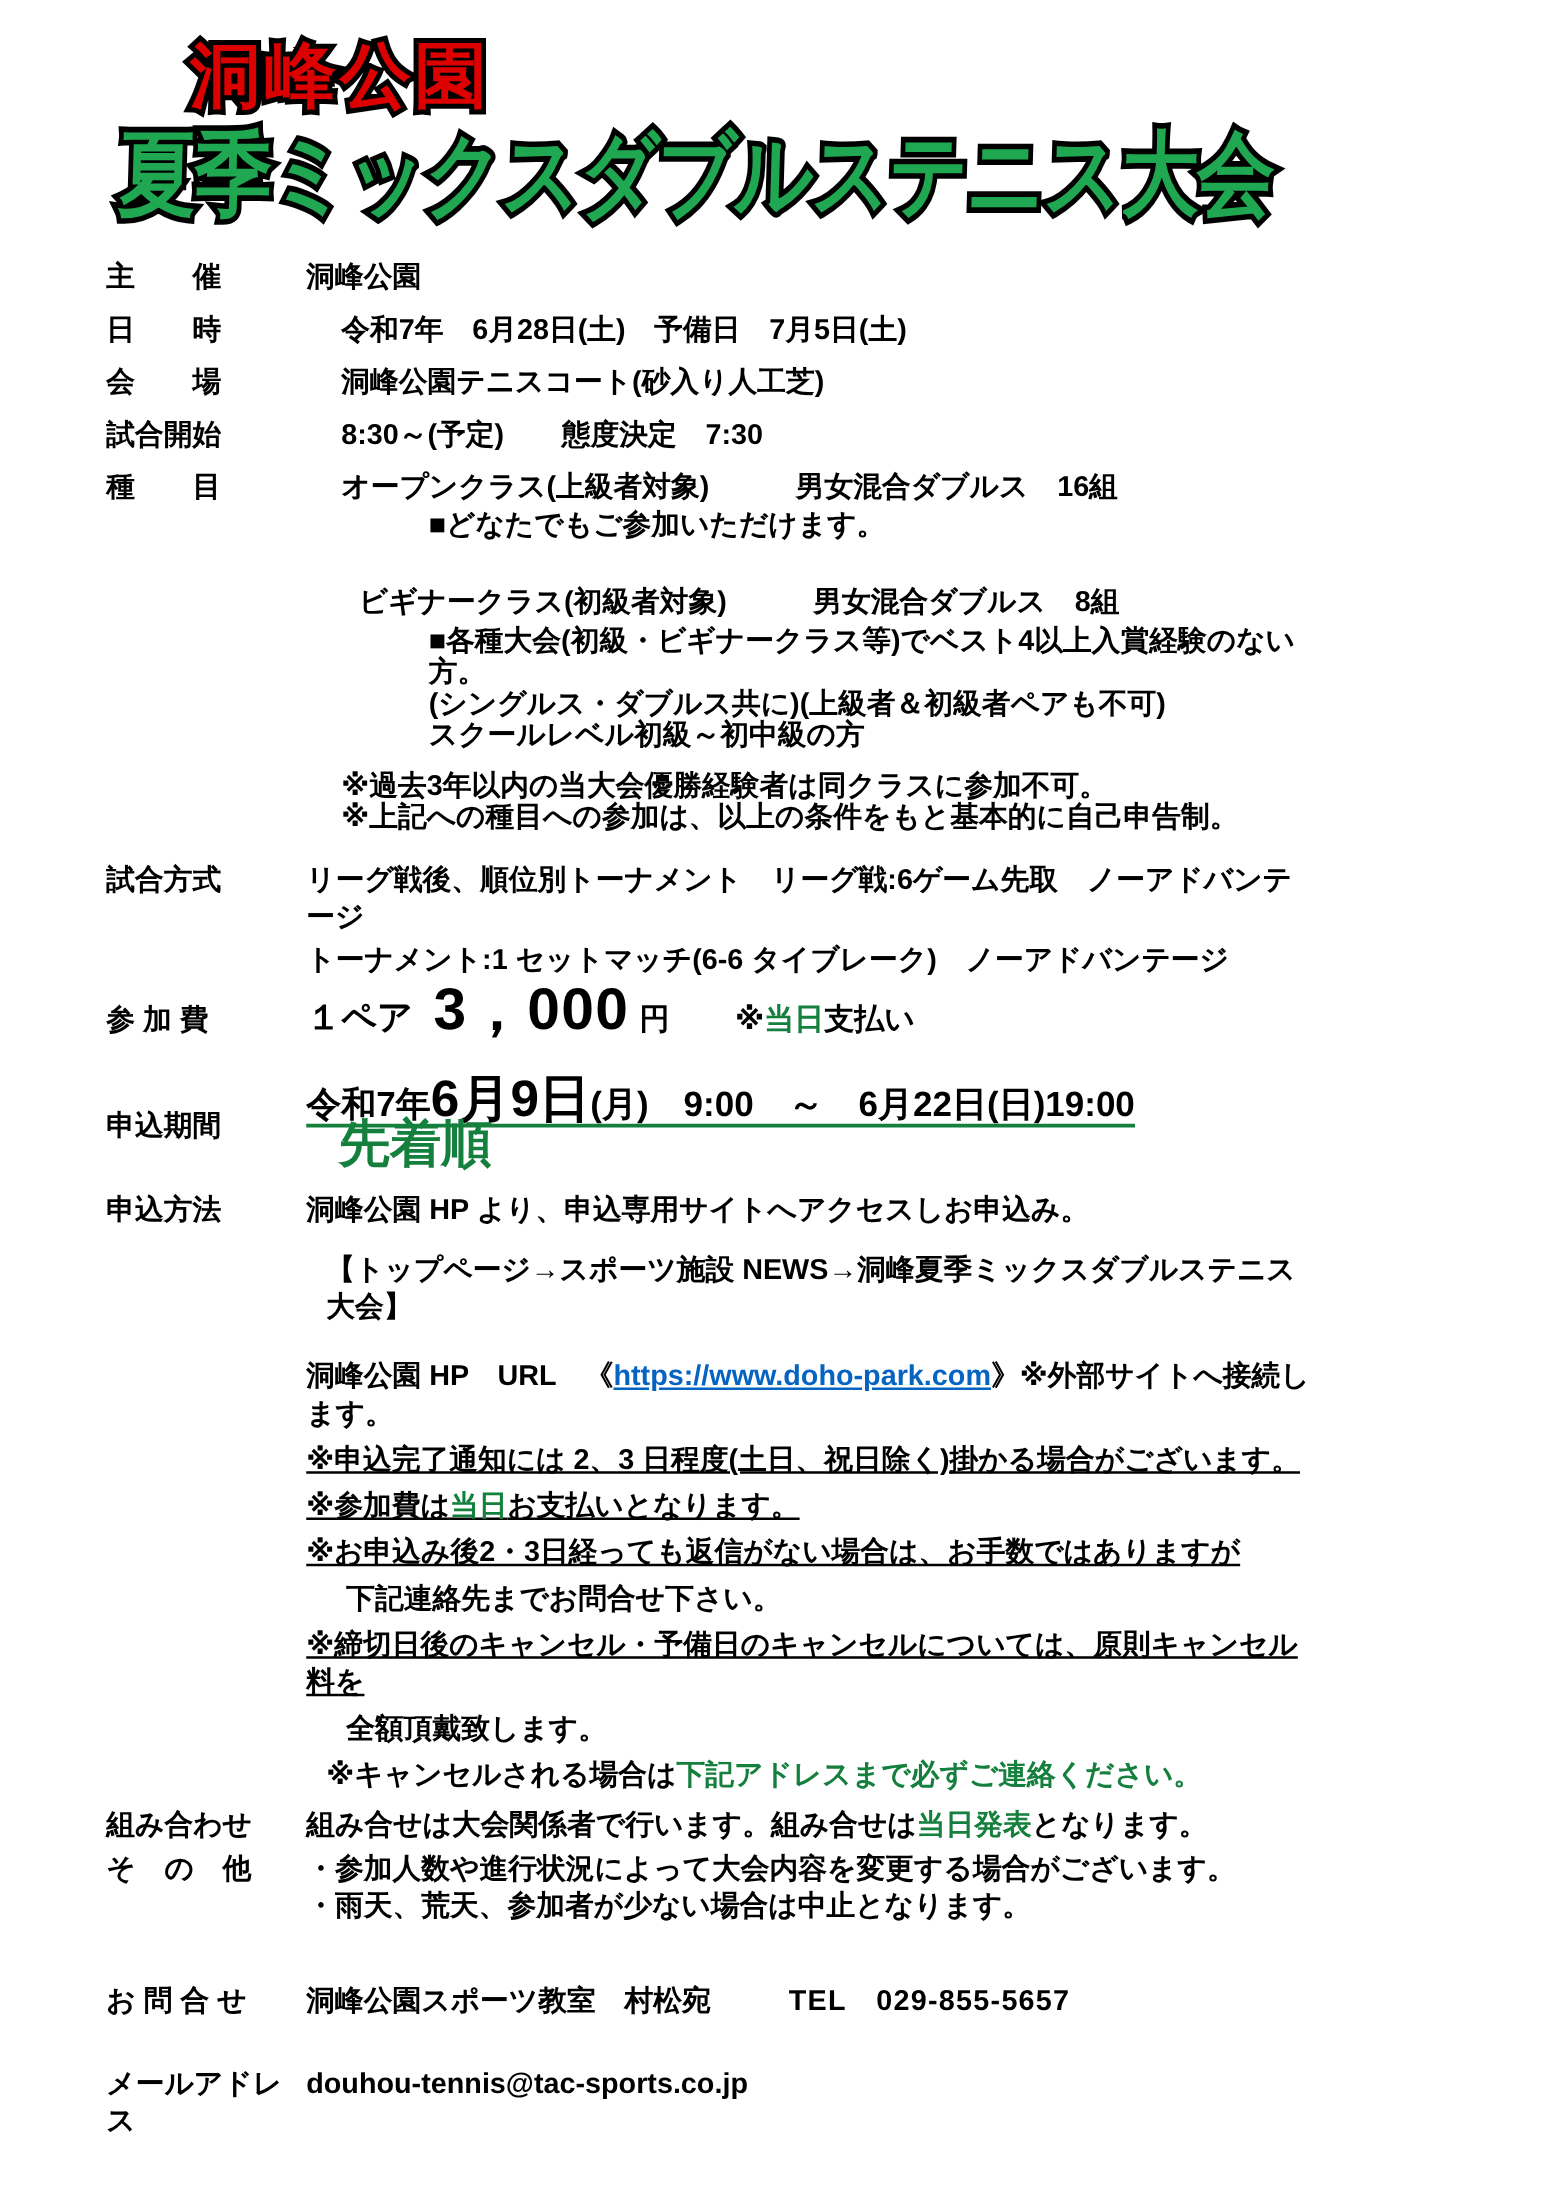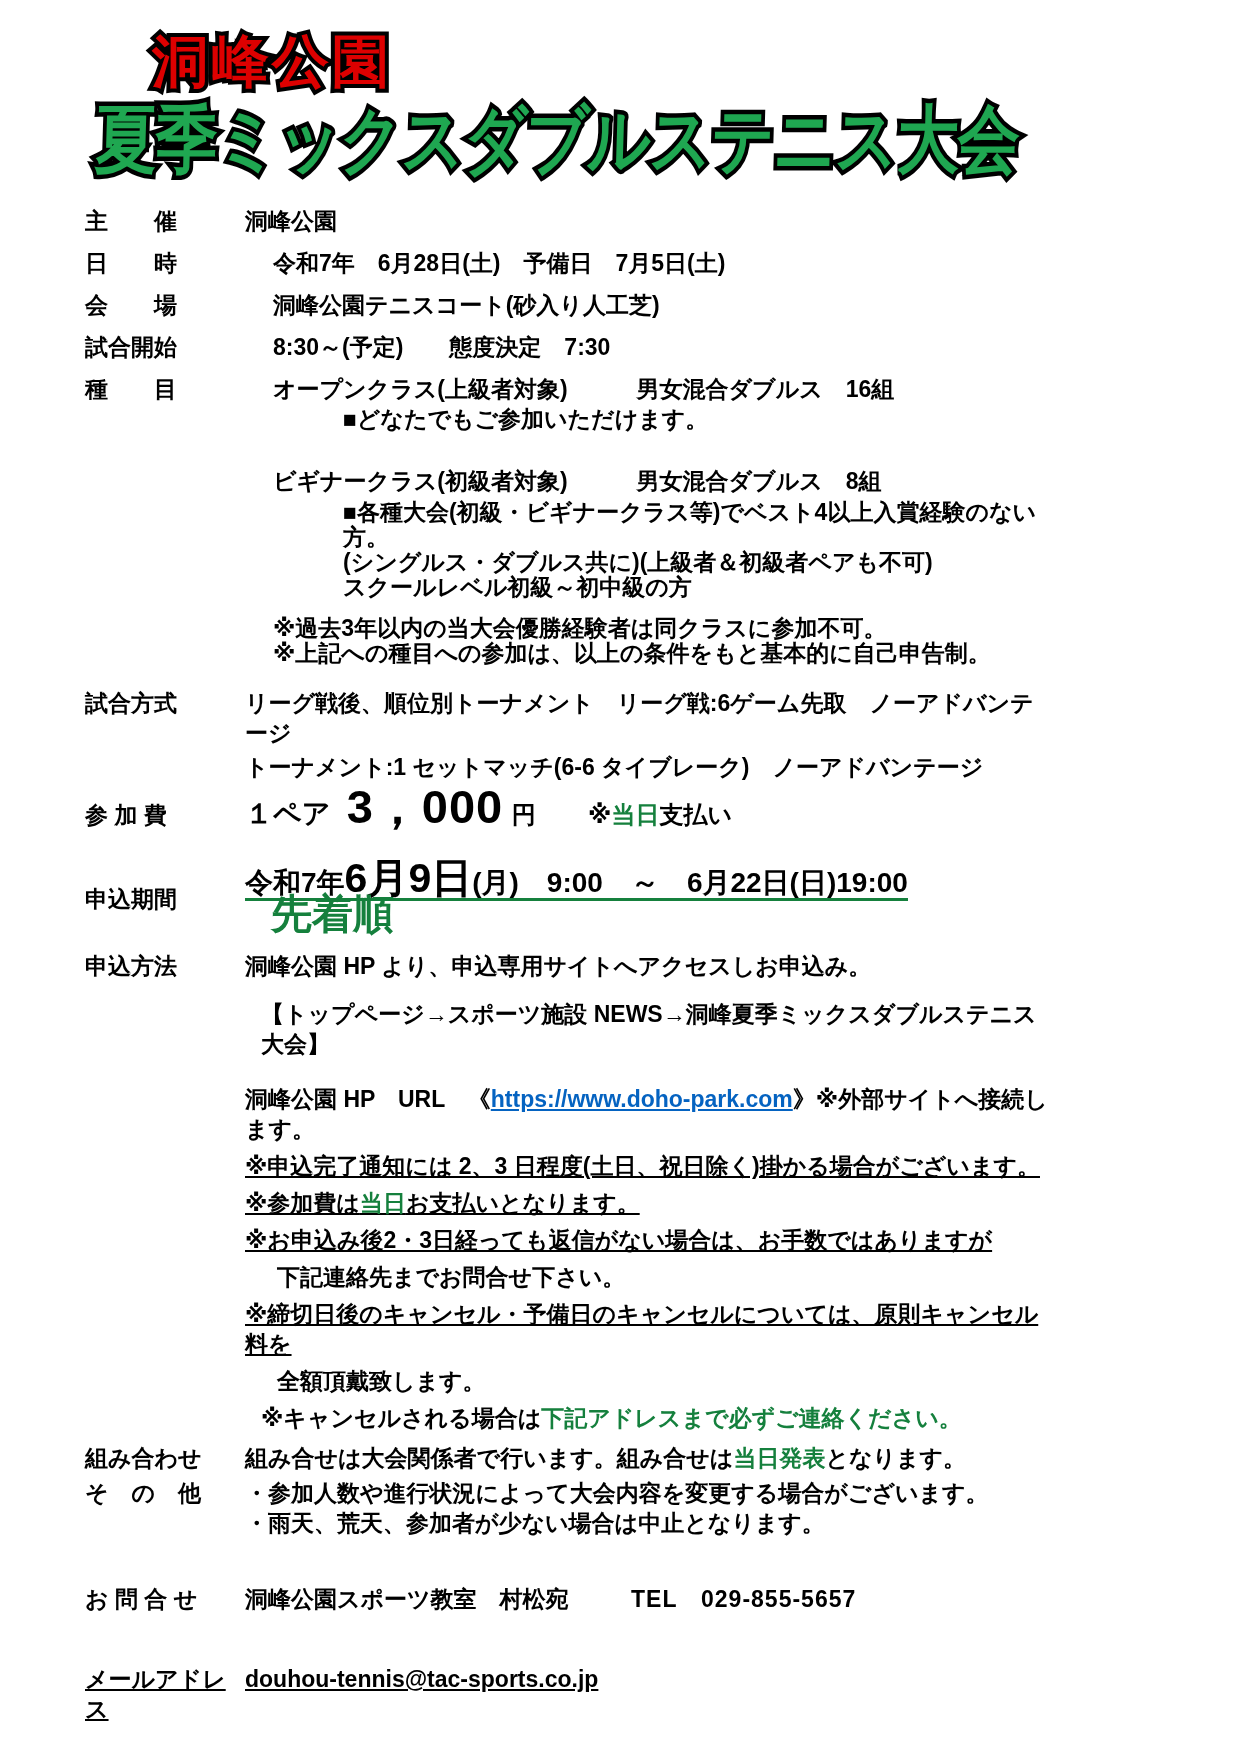--- a/index.html
+++ b/index.html
@@ -32,25 +32,25 @@
   .row .content{flex:1;}
 
   .r-datetime,.r-venue,.r-start,.r-events{margin-top:12px;gap:28px;}
   .r-format{margin-top:22px;}
   .r-fee{margin-top:10px;align-items:baseline;}
   .r-period{margin-top:33px;align-items:center;}
   .r-method{margin-top:16px;}
   .r-pairing{margin-top:10px;}
   .r-other{margin-top:5px;}
   .r-contact{margin-top:46px;}
-  .r-email{margin-top:50px;text-decoration:underline;}
+  .r-email{margin-top:36px;}
 
   
   .open-note{margin-top:2px;padding-left:70px;font-family:Liberation Mono, monospace;}
-  .beginner-class{margin-top:30px;}
+  .beginner-class{margin-top:30px;margin-left:14px;}
   .beginner-note{padding-left:70px;line-height:25px;}
   .beginner-note.first{margin-top:4px;}
   .caution{line-height:25px;}
   .caution.first{margin-top:16px;}
 
   
   .format-line2{margin-top:4px;}
 
   
   .fee-prefix{font-size:28px;}

